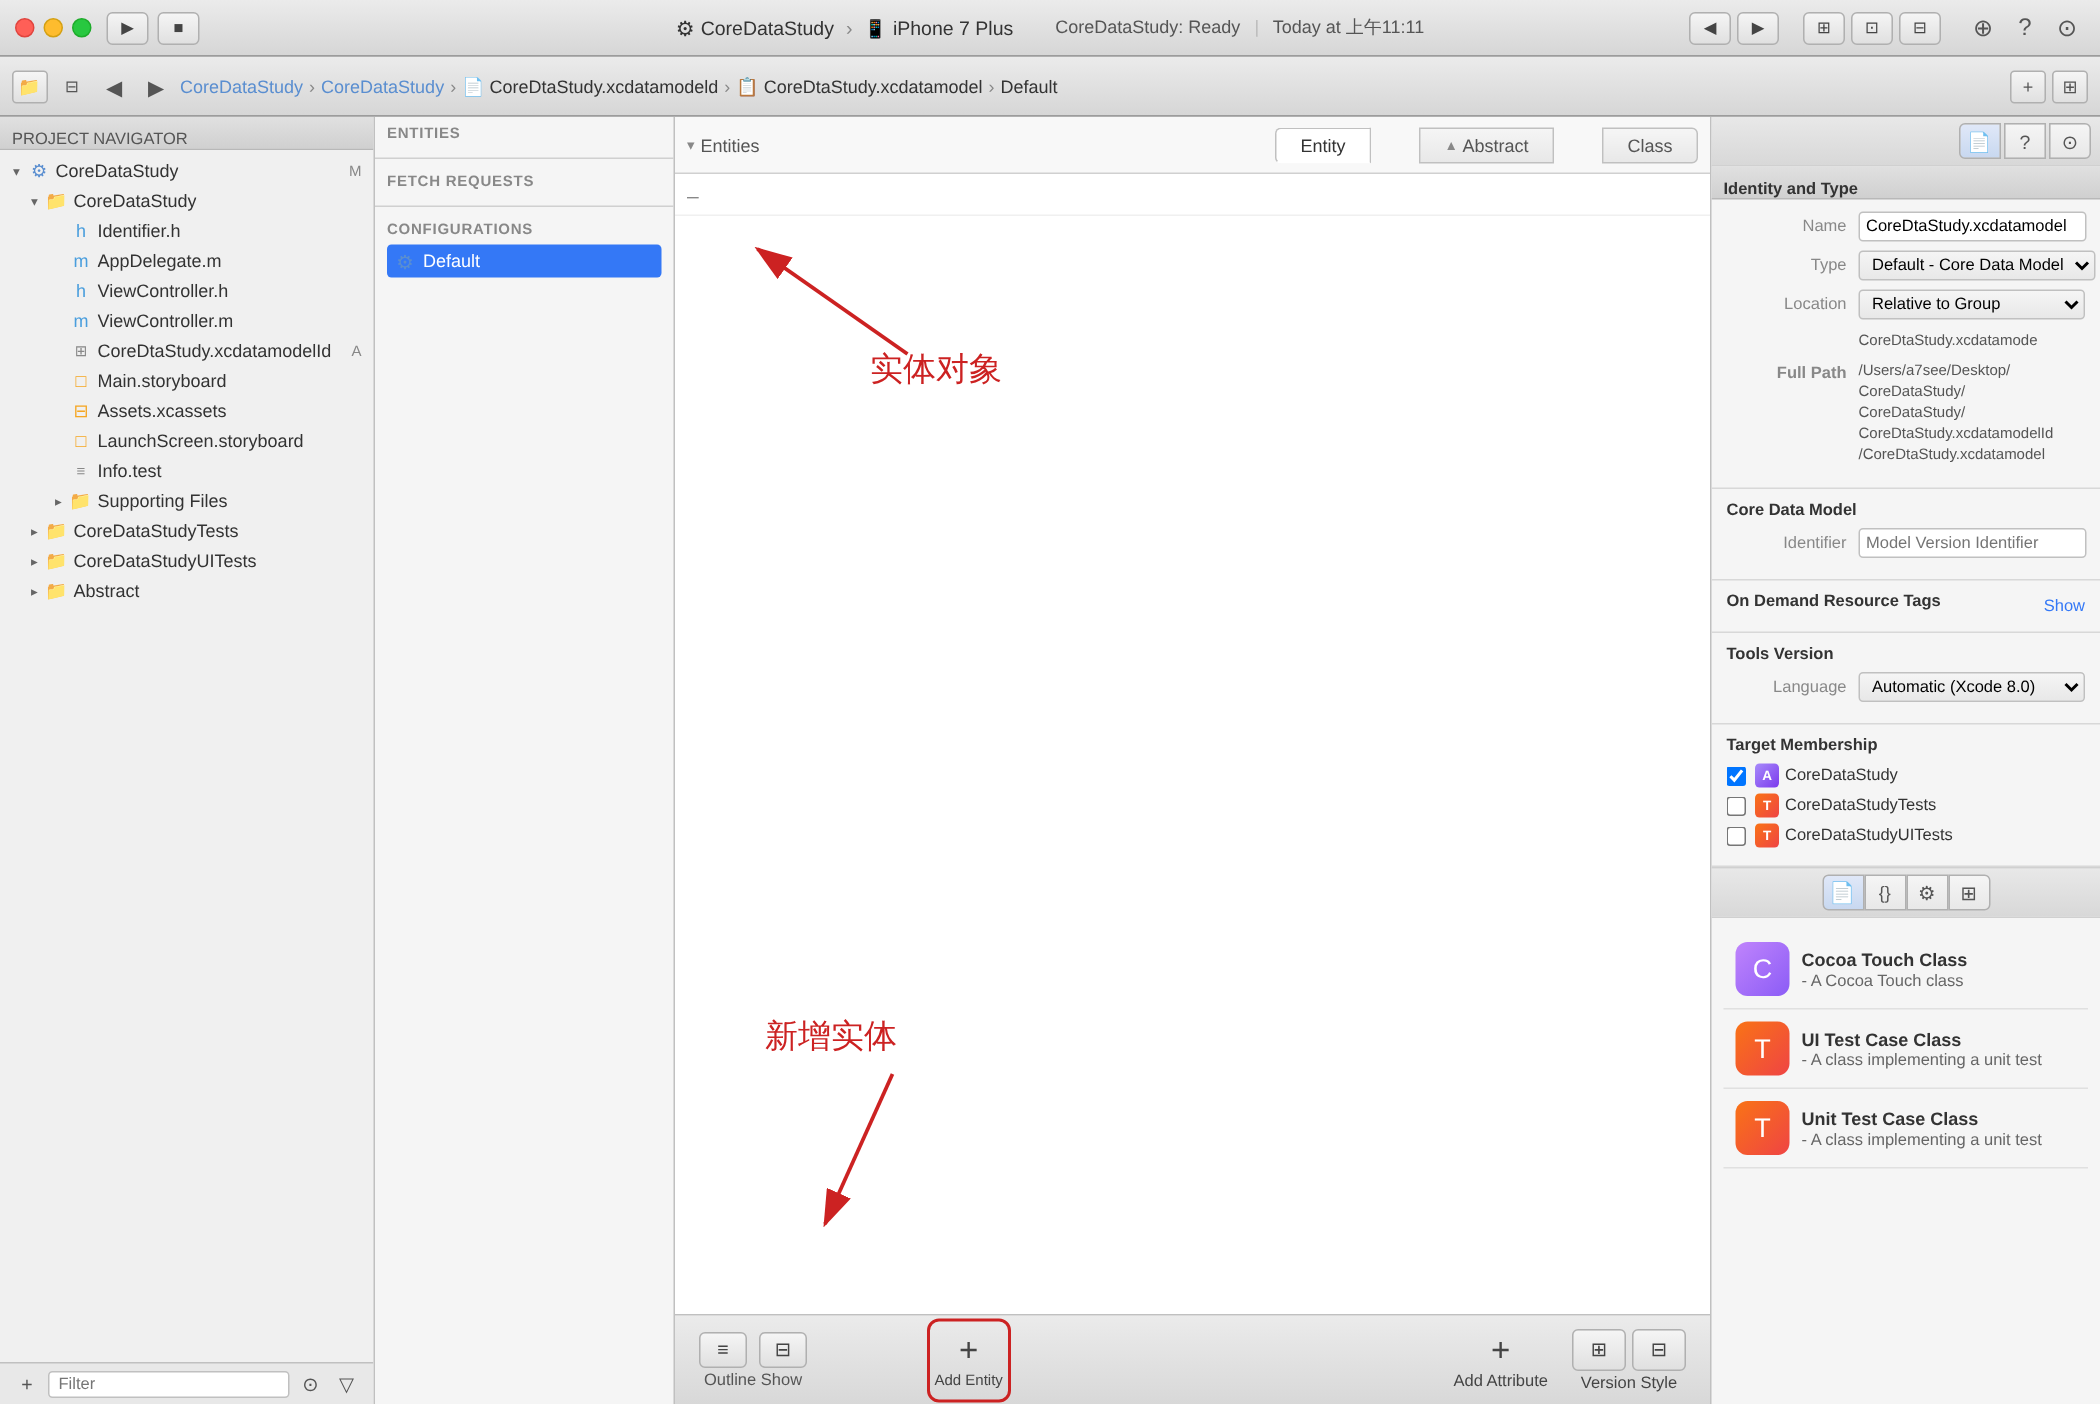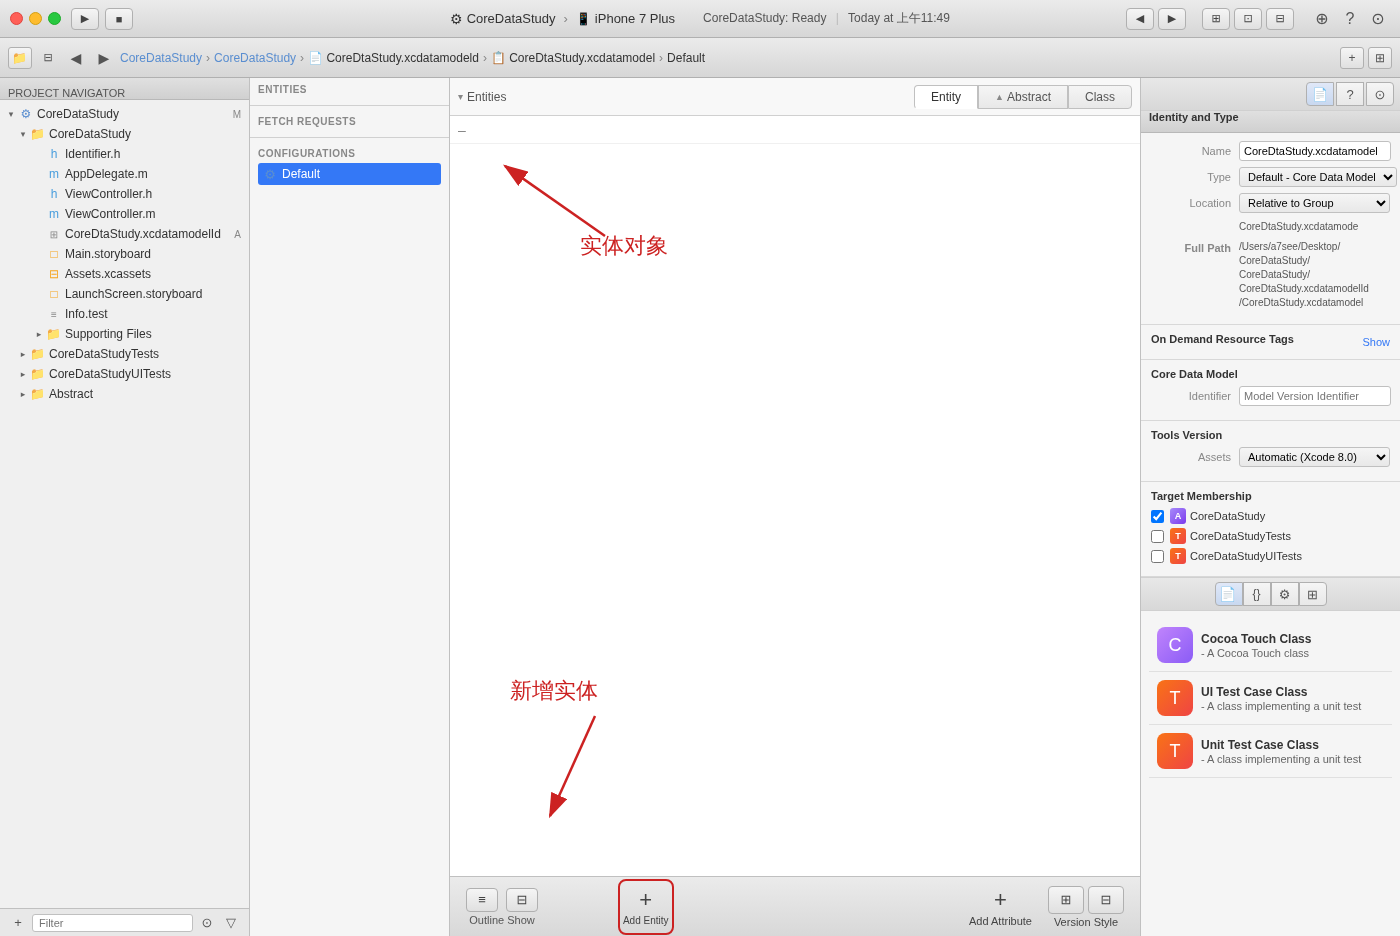--- a/index.html
+++ b/index.html
@@ -86,21 +86,21 @@
     }
     .entities-header {
       height: 38px; border-bottom: 1px solid #d0d0d0;
       display: flex; align-items: center; padding: 0 8px;
       background: #f8f8f8;
     }
     .entities-toggle { cursor: pointer; font-size: 10px; color: #888; }
     .entity-tabs { display: flex; gap: 0; }
     .entity-tab {
       padding: 4px 16px; font-size: 12px; color: #555; cursor: pointer;
-      border: 1px solid #c0c0c0; background: linear-gradient(to bottom, #f5f5f5, #e8e8e8);
+      border: 1px solid #c0c0c0; background: linear-gradient(to bottom, #f5f5f5, #e8e8e8); margin-left: 32px;
     }
     .entity-tab.active {
       background: white; border-bottom: 1px solid white; color: #333; font-weight: 500;
       border: 1px solid #c0c0c0; border-bottom: 1px solid white;
       box-shadow: 0 -1px 0 white inset;
     }
     .entity-tab:first-child { border-radius: 4px 0 0 4px; }
     .entity-tab:last-child { border-radius: 0 4px 4px 0; }
     .entity-list { flex: 1; }
     .entity-row { display: flex; align-items: center; padding: 4px 8px; border-bottom: 1px solid #f0f0f0; height: 28px; }
@@ -141,21 +141,21 @@
     }
 
     
     .right-panel {
       width: 260px; min-width: 260px;
       background: #f5f5f5;
       border-left: 1px solid #c0c0c0;
       display: flex; flex-direction: column;
       overflow-y: auto;
     }
-    .right-panel-header { height: 22px; background: linear-gradient(to bottom, #e0e0e0, #d0d0d0); border-bottom: 1px solid #b8b8b8; display: flex; align-items: flex-start; padding: 0 8px; }
+    .right-panel-header { height: 22px; background: linear-gradient(to bottom, #e0e0e0, #d0d0d0); border-bottom: 1px solid #b8b8b8; display: flex; align-items: flex-end; padding: 0 8px; }
     .right-panel-title { font-size: 11px; font-weight: bold; color: #333; }
     .right-section { padding: 8px 10px; border-bottom: 1px solid #d8d8d8; }
     .right-row { display: flex; align-items: center; margin-bottom: 6px; min-height: 20px; }
     .right-label { width: 80px; font-size: 11px; color: #888; text-align: right; margin-right: 8px; flex-shrink: 0; }
     .right-input { flex: 1; height: 20px; border: 1px solid #c0c0c0; border-radius: 3px; background: white; padding: 0 4px; font-size: 11px; outline: none; }
     .right-select { flex: 1; height: 20px; border: 1px solid #c0c0c0; border-radius: 3px; background: linear-gradient(to bottom, #f5f5f5, #e8e8e8); padding: 0 4px; font-size: 11px; outline: none; }
     .right-section-title { font-size: 11px; font-weight: bold; color: #333; margin-bottom: 6px; }
     .checkbox-row { display: flex; align-items: center; gap: 6px; margin-bottom: 4px; }
     .checkbox-row input[type=checkbox] { width: 13px; height: 13px; }
     .checkbox-label { font-size: 11px; color: #333; display: flex; align-items: center; gap: 4px; }
@@ -212,21 +212,21 @@
         <span>CoreDataStudy</span>
       </span>
       <span class="titlebar-sep">›</span>
       <span class="titlebar-device">
         <span style="font-size:12px;">📱</span>
         <span>iPhone 7 Plus</span>
       </span>
       <span class="titlebar-status">
         <span>CoreDataStudy: Ready</span>
         <span style="color:#bbb;margin:0 6px;">|</span>
-        <span>Today at 上午11:49</span>
+        <span>Today at 上午11:11</span>
       </span>
     </div>
     <div style="margin-left:auto;display:flex;gap:4px;">
       <div class="toolbar-btn">◀</div>
       <div class="toolbar-btn">▶</div>
       <div style="width:8px;"></div>
       <div class="toolbar-btn">⊞</div>
       <div class="toolbar-btn">⊡</div>
       <div class="toolbar-btn">⊟</div>
       <div style="width:8px;"></div>
@@ -510,38 +510,38 @@
         <div style="margin-left:88px;margin-bottom:6px;">
           <span class="location-value-small">CoreDtaStudy.xcdatamode</span>
         </div>
         <div class="right-row" style="align-items:flex-start;">
           <span class="right-label" style="margin-top:2px;font-weight:bold;">Full Path</span>
           <span class="full-path-value">/Users/a7see/Desktop/<br>CoreDataStudy/<br>CoreDataStudy/<br>CoreDtaStudy.xcdatamodelId<br>/CoreDtaStudy.xcdatamodel</span>
         </div>
       </div>
 
       <div class="right-section">
-        <div style="display:flex;justify-content:space-between;align-items:center;">
-          <span class="right-section-title">On Demand Resource Tags</span>
-          <span class="show-link">Show</span>
-        </div>
-      </div>
-
-      <div class="right-section">
         <div class="right-section-title">Core Data Model</div>
         <div class="right-row">
           <span class="right-label">Identifier</span>
           <input class="right-input" type="text" placeholder="Model Version Identifier" style="">
         </div>
       </div>
 
       <div class="right-section">
+        <div style="display:flex;justify-content:space-between;align-items:center;">
+          <span class="right-section-title">On Demand Resource Tags</span>
+          <span class="show-link">Show</span>
+        </div>
+      </div>
+
+      <div class="right-section">
         <div class="right-section-title">Tools Version</div>
         <div class="right-row">
-          <span class="right-label">Assets</span>
+          <span class="right-label">Language</span>
           <select class="right-select">
             <option>Automatic (Xcode 8.0)</option>
           </select>
         </div>
       </div>
 
 
       <div class="right-section">
         <div class="right-section-title">Target Membership</div>
         <div class="checkbox-row">

